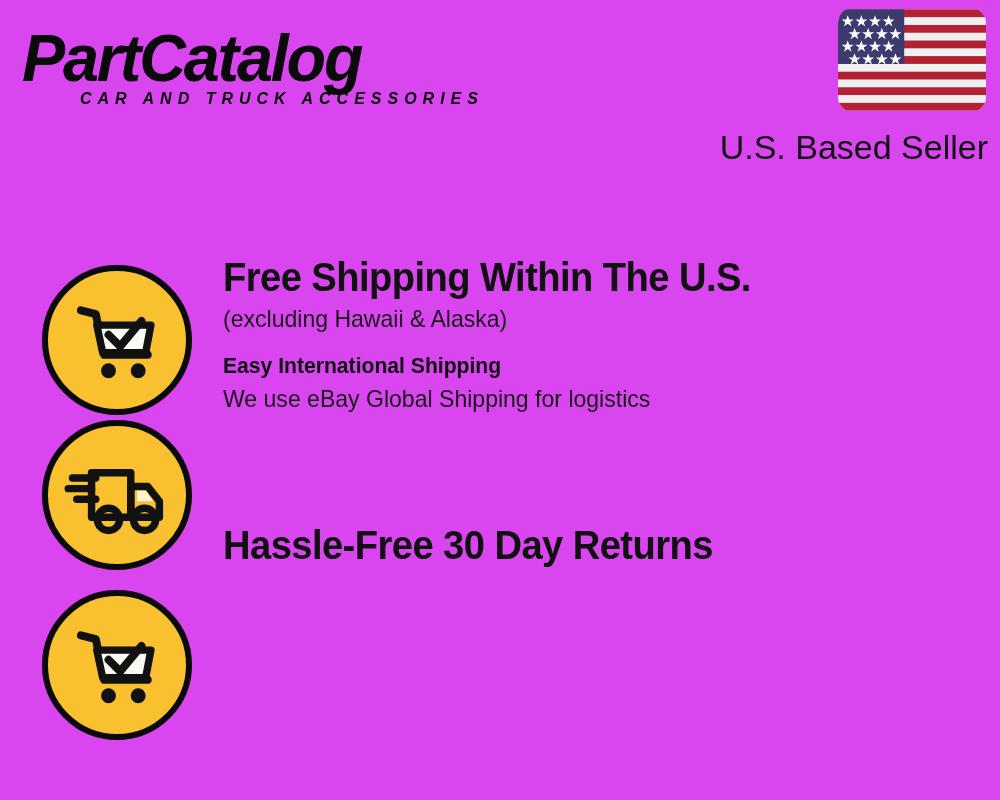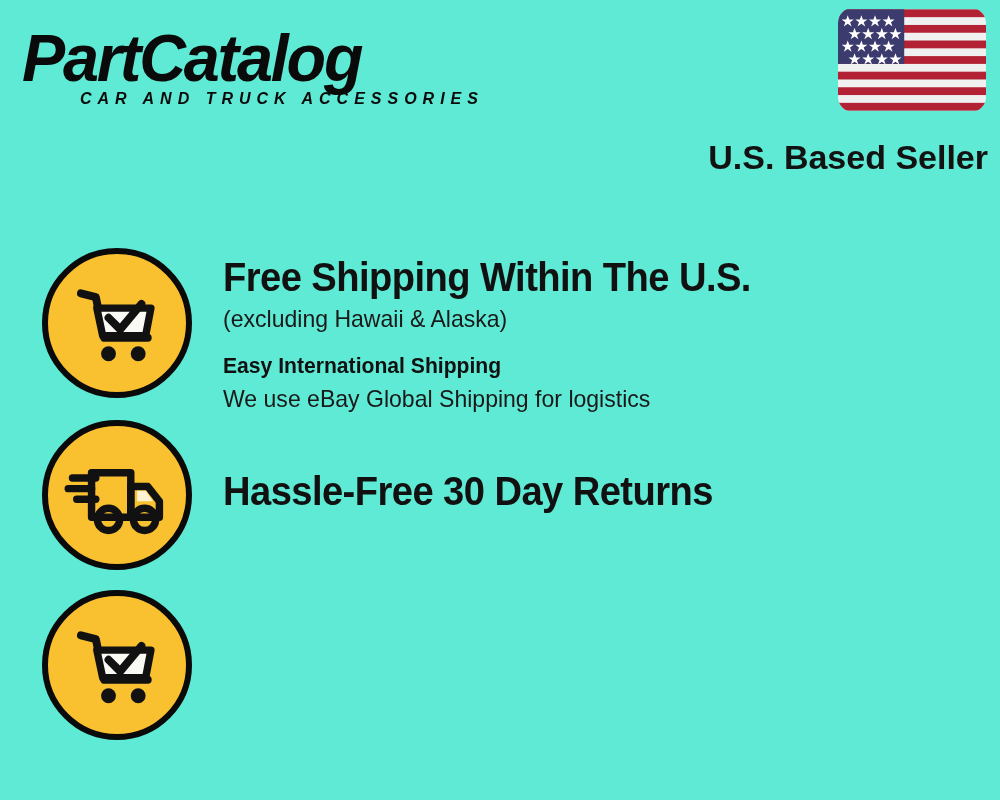--- a/index.html
+++ b/index.html
@@ -9,21 +9,21 @@
     height: 800px;
     background: #ffffff;
     font-family: "Liberation Sans", sans-serif;
     overflow: hidden;
   }
 
   #banner {
     position: relative;
     width: 1000px;
     height: 800px;
-    background: #5eead4;
+    background: #d946ef;
   }
 
   
   .brand-logo {
     position: absolute;
     left: 22px;
     top: 22px;
     width: 470px;
     height: 95px;
   }
@@ -68,41 +68,41 @@
     height: 104px;
     border-radius: 15px;
     overflow: hidden;
     margin-right: 2px;
   }
   .flag-wrap svg { display: block; width: 100%; height: 100%; }
 
   .seller-label {
     font-family: "Liberation Sans", sans-serif;
     font-size: 34px;
-    font-weight: 700;
+    font-weight: 400;
     color: #121212;
     letter-spacing: 0px;
-    margin-top: 22px;
+    margin-top: 12px;
     white-space: nowrap;
   }
 
   
   .features {
     position: absolute;
     left: 0;
     top: 240px;
     width: 1000px;
   }
 
   .feature-row {
     position: absolute;
     left: 0;
     width: 1000px;
     display: flex;
-    align-items: flex-start;
+    align-items: flex-end;
   }
   .feature-row.row-1 { top: 8px; }
   .feature-row.row-2 { top: 180px; }
   .feature-row.row-3 { top: 350px; }
 
   .icon-badge {
     position: relative;
     flex: 0 0 auto;
     margin-left: 42px;
     width: 150px;

